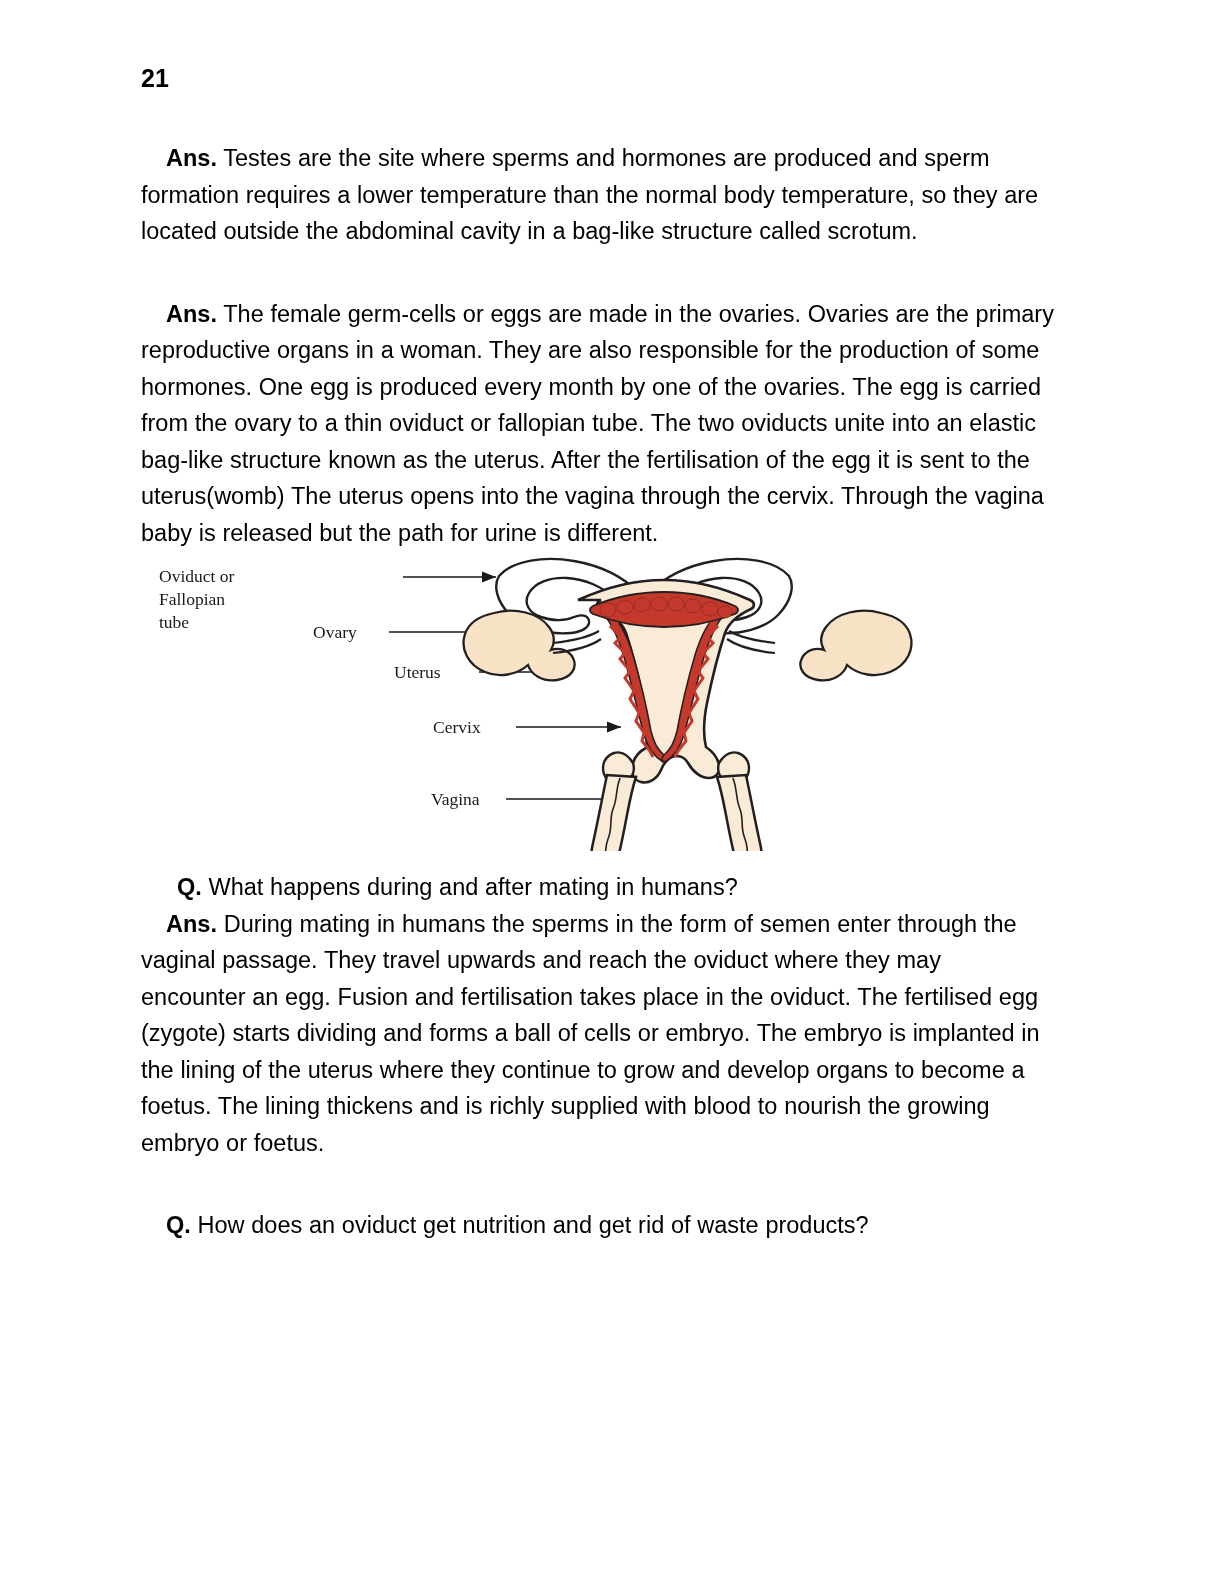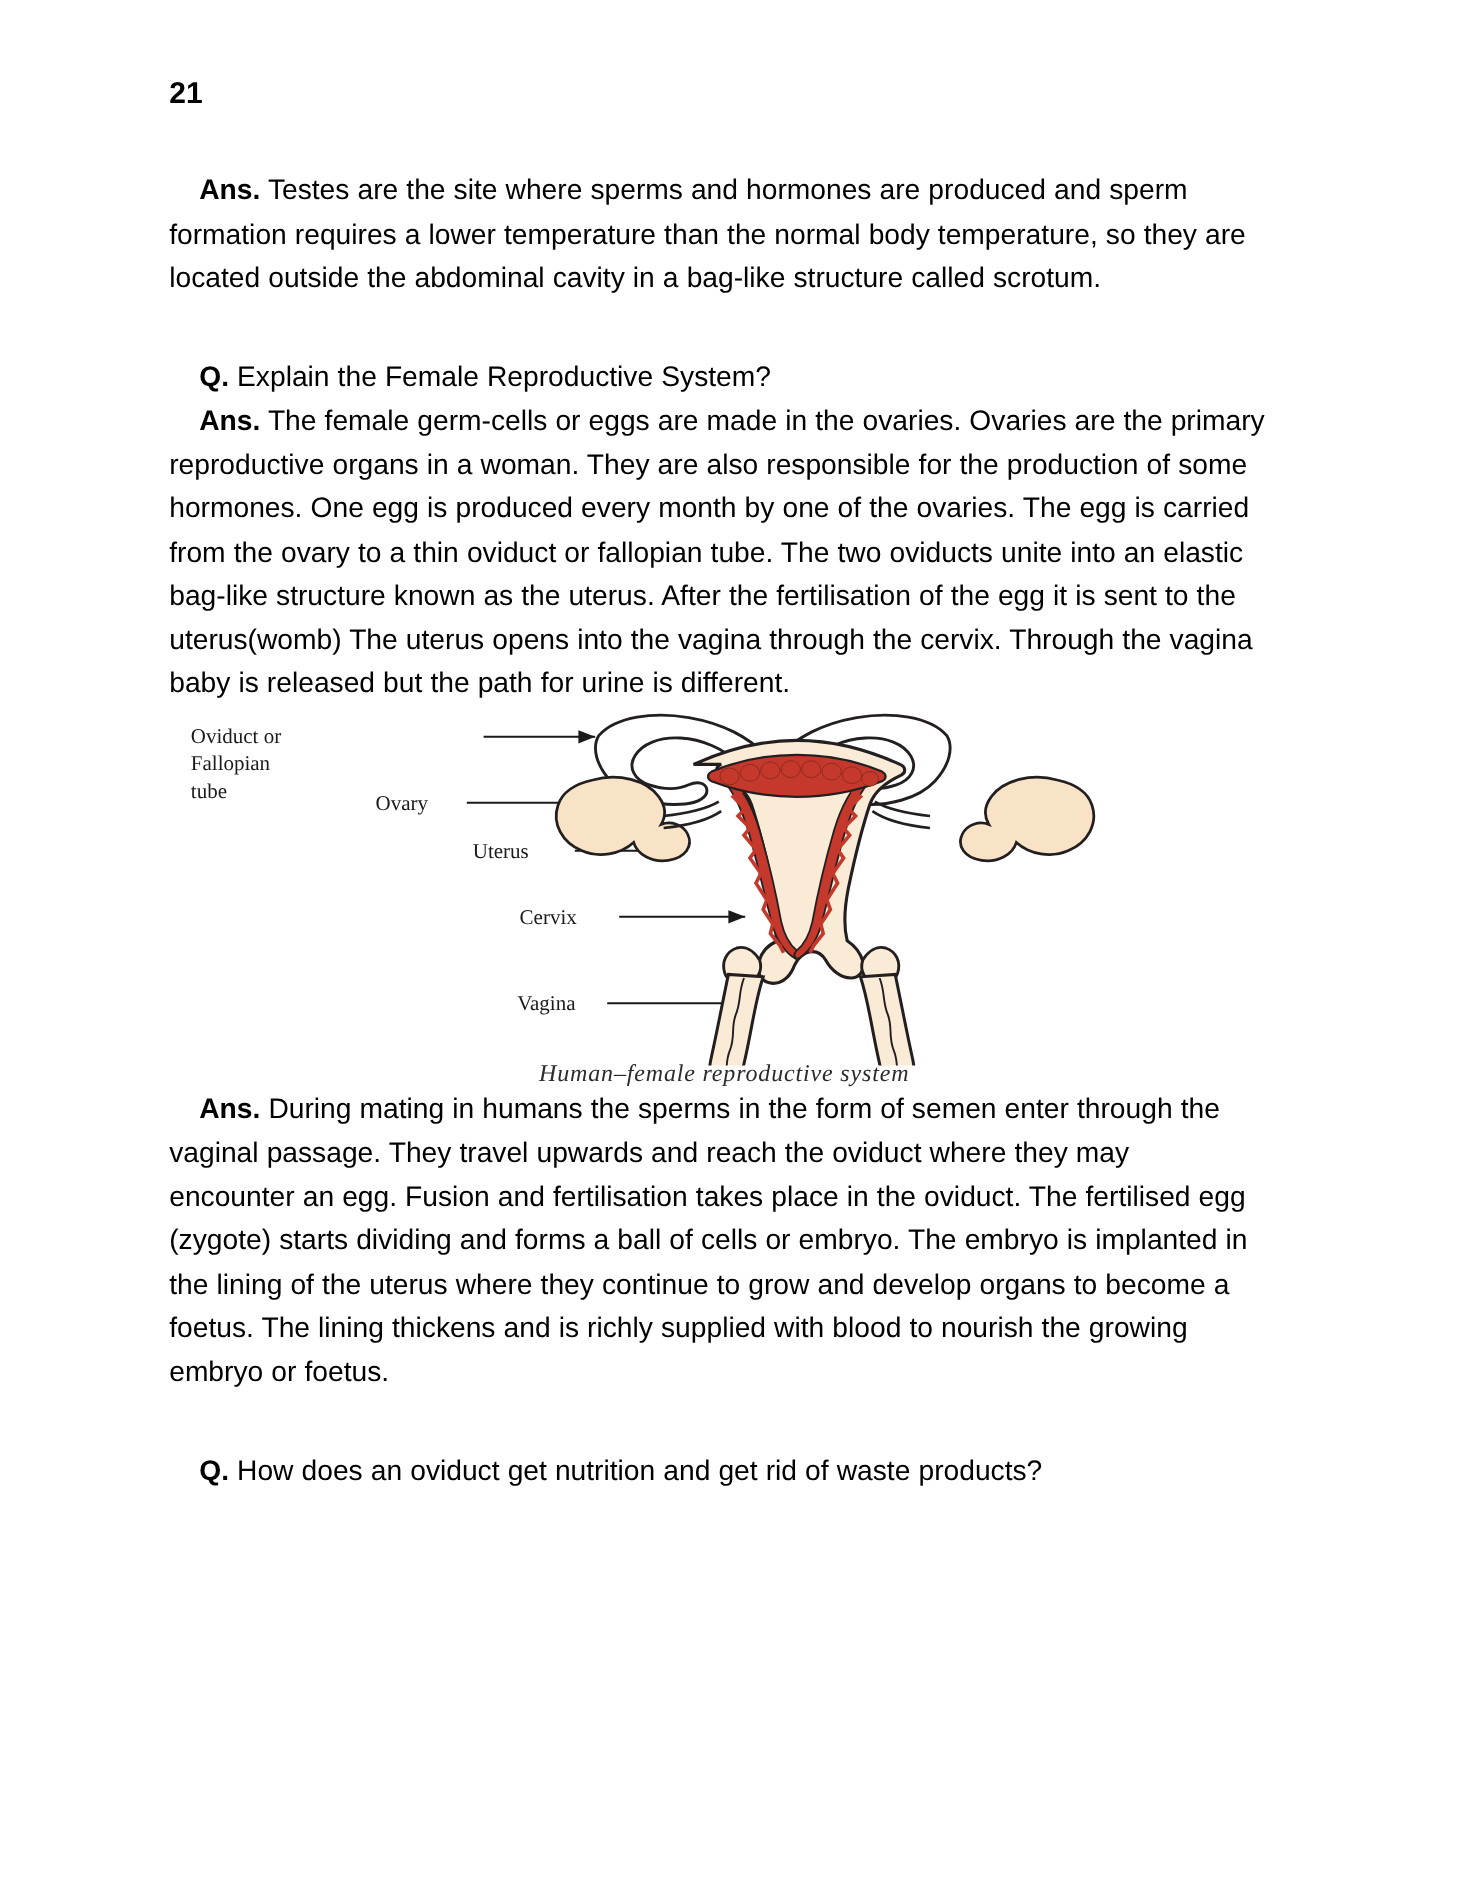--- a/index.html
+++ b/index.html
@@ -88,21 +88,20 @@
 <div class="page">
 
   <div class="page-number">21</div>
 
   <div class="content">
 
     <p class="para"><span class="lbl">Ans.</span><span> Testes are the site where sperms and hormones are produced and sperm formation requires a lower temperature than the normal body temperature, so they are located outside the abdominal cavity in a bag-like structure called scrotum.</span></p>
 
     <div class="gap-md"></div>
 
-    <p class="para"><span class="lbl">Q.</span><span> Explain the Female Reproductive System?</span></p>
 
     <p class="para"><span class="lbl">Ans.</span><span> The female germ-cells or eggs are made in the ovaries. Ovaries are the primary reproductive organs in a woman. They are also responsible for the production of some hormones. One egg is produced every month by one of the ovaries. The egg is carried from the ovary to a thin oviduct or fallopian tube. The two oviducts unite into an elastic bag-like structure known as the uterus. After the fertilisation of the egg it is sent to the uterus(womb) The uterus opens into the vagina through the cervix. Through the vagina baby is released but the path for urine is different.</span></p>
 
     <div class="figure">
       <svg width="925" height="300" viewBox="0 0 925 300" xmlns="http://www.w3.org/2000/svg">
 
         <g stroke="#1a1a1a" stroke-width="1.6" fill="none">
           <line x1="262" y1="26" x2="355" y2="26"></line>
           <line x1="248" y1="81" x2="355" y2="81"></line>
           <line x1="338" y1="121" x2="432" y2="121"></line>
@@ -239,23 +238,23 @@
                    C490 243, 493 232, 495 226 Z" fill="#FAEBD6" stroke="#231f20" stroke-width="2.5" transform="translate(1071,0) scale(-1,1)"></path>
 
           <path d="M479 227 C474 240, 477 246, 472 258 C468 269, 472 276, 467 288
                    C463 298, 466 305, 462 313" fill="none" stroke="#231f20" stroke-width="1.6"></path>
           <path d="M479 227 C474 240, 477 246, 472 258 C468 269, 472 276, 467 288
                    C463 298, 466 305, 462 313" fill="none" stroke="#231f20" stroke-width="1.6" transform="translate(1071,0) scale(-1,1)"></path>
 
         </g>
       </svg>
 
-      <div class="fig-caption">Human–female reproductive system</div>
     </div>
 
+    <p class="para indent-q"><span class="lbl">Q.</span><span> What happens during and after mating in humans?</span></p>
 
     <p class="para"><span class="lbl">Ans.</span><span> During mating in humans the sperms in the form of semen enter through the vaginal passage. They travel upwards and reach the oviduct where they may</span></p>
 
     <p class="para">encounter an egg. Fusion and fertilisation takes place in the oviduct. The fertilised egg (zygote) starts dividing and forms a ball of cells or embryo. The embryo is implanted in the lining of the uterus where they continue to grow and develop organs to become a foetus. The lining thickens and is richly supplied with blood to nourish the growing embryo or foetus.</p>
 
     <div class="gap-md"></div>
 
     <p class="para"><span class="lbl">Q.</span><span> How does an oviduct get nutrition and get rid of waste products?</span></p>
 
   </div>

